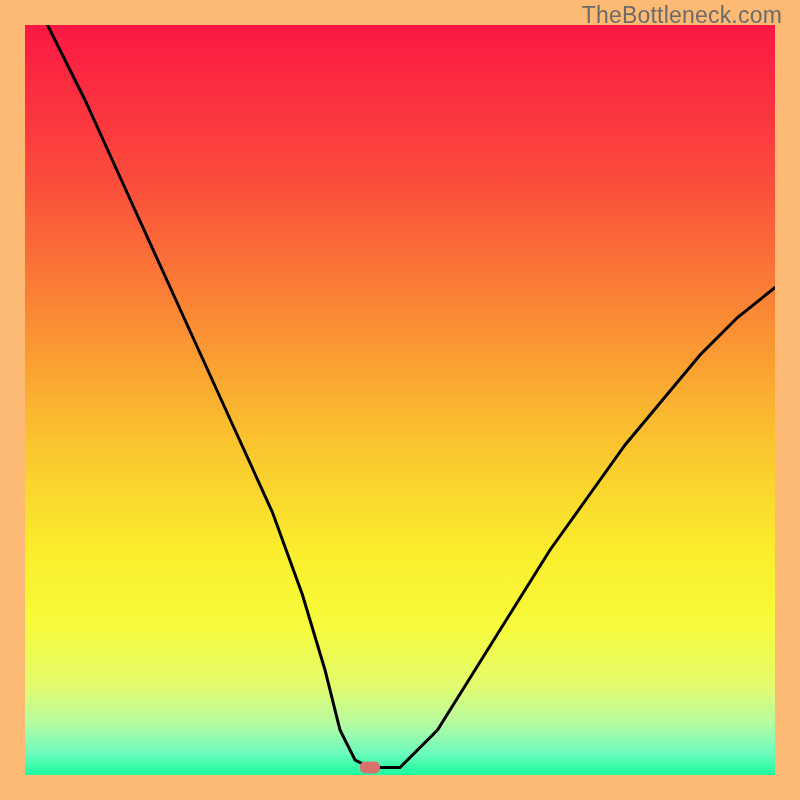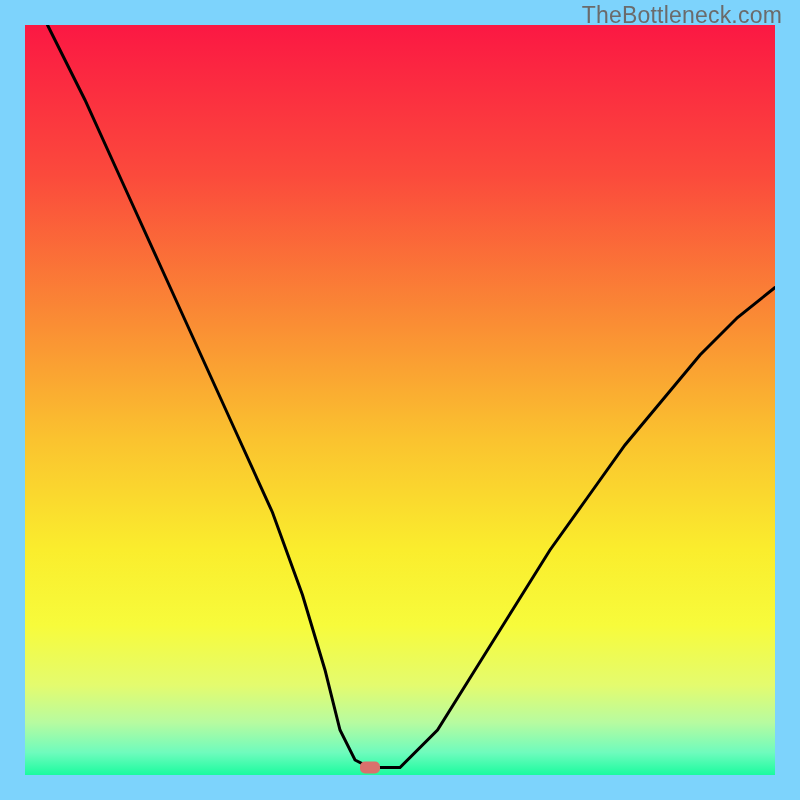--- a/index.html
+++ b/index.html
@@ -8,21 +8,21 @@
     width: 800px;
     height: 800px;
     background: #000;
     font-family: Arial, Helvetica, sans-serif;
     overflow: hidden;
   }
   .frame {
     position: relative;
     width: 800px;
     height: 800px;
-    background: #7dd3fc;
+    background: #fdba74;
   }
   .watermark {
     position: absolute;
     top: 2px;
     right: 18px;
     color: #6b6b6b;
     font-size: 23px;
     font-weight: 500;
     letter-spacing: 0.2px;
     z-index: 20;

